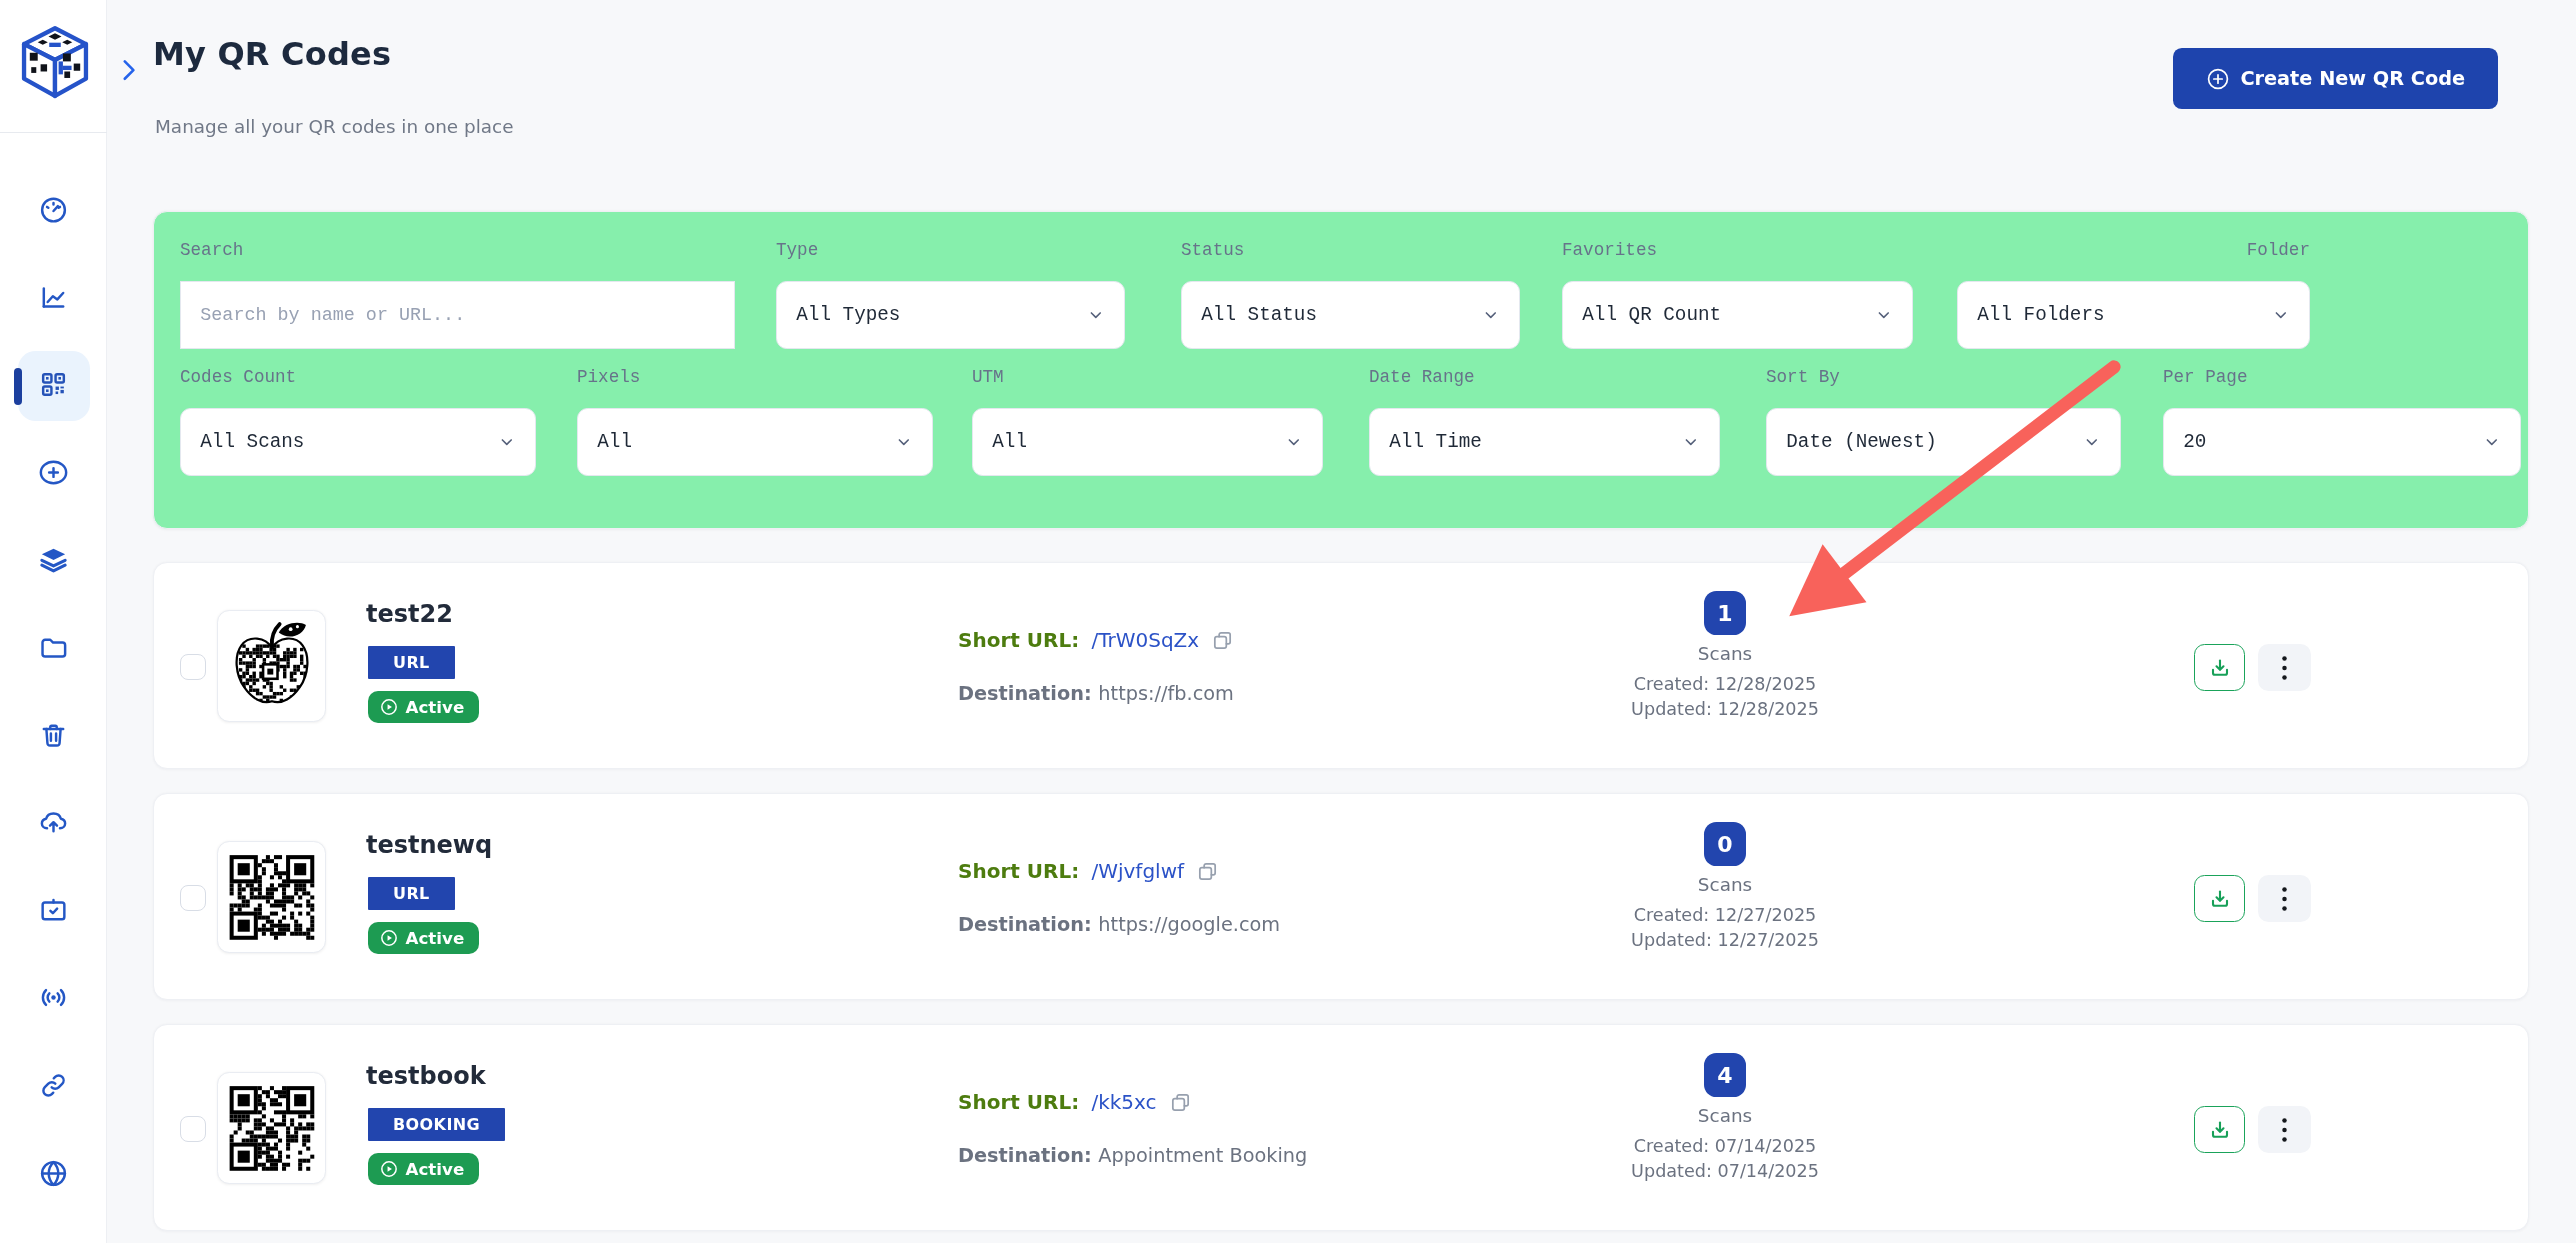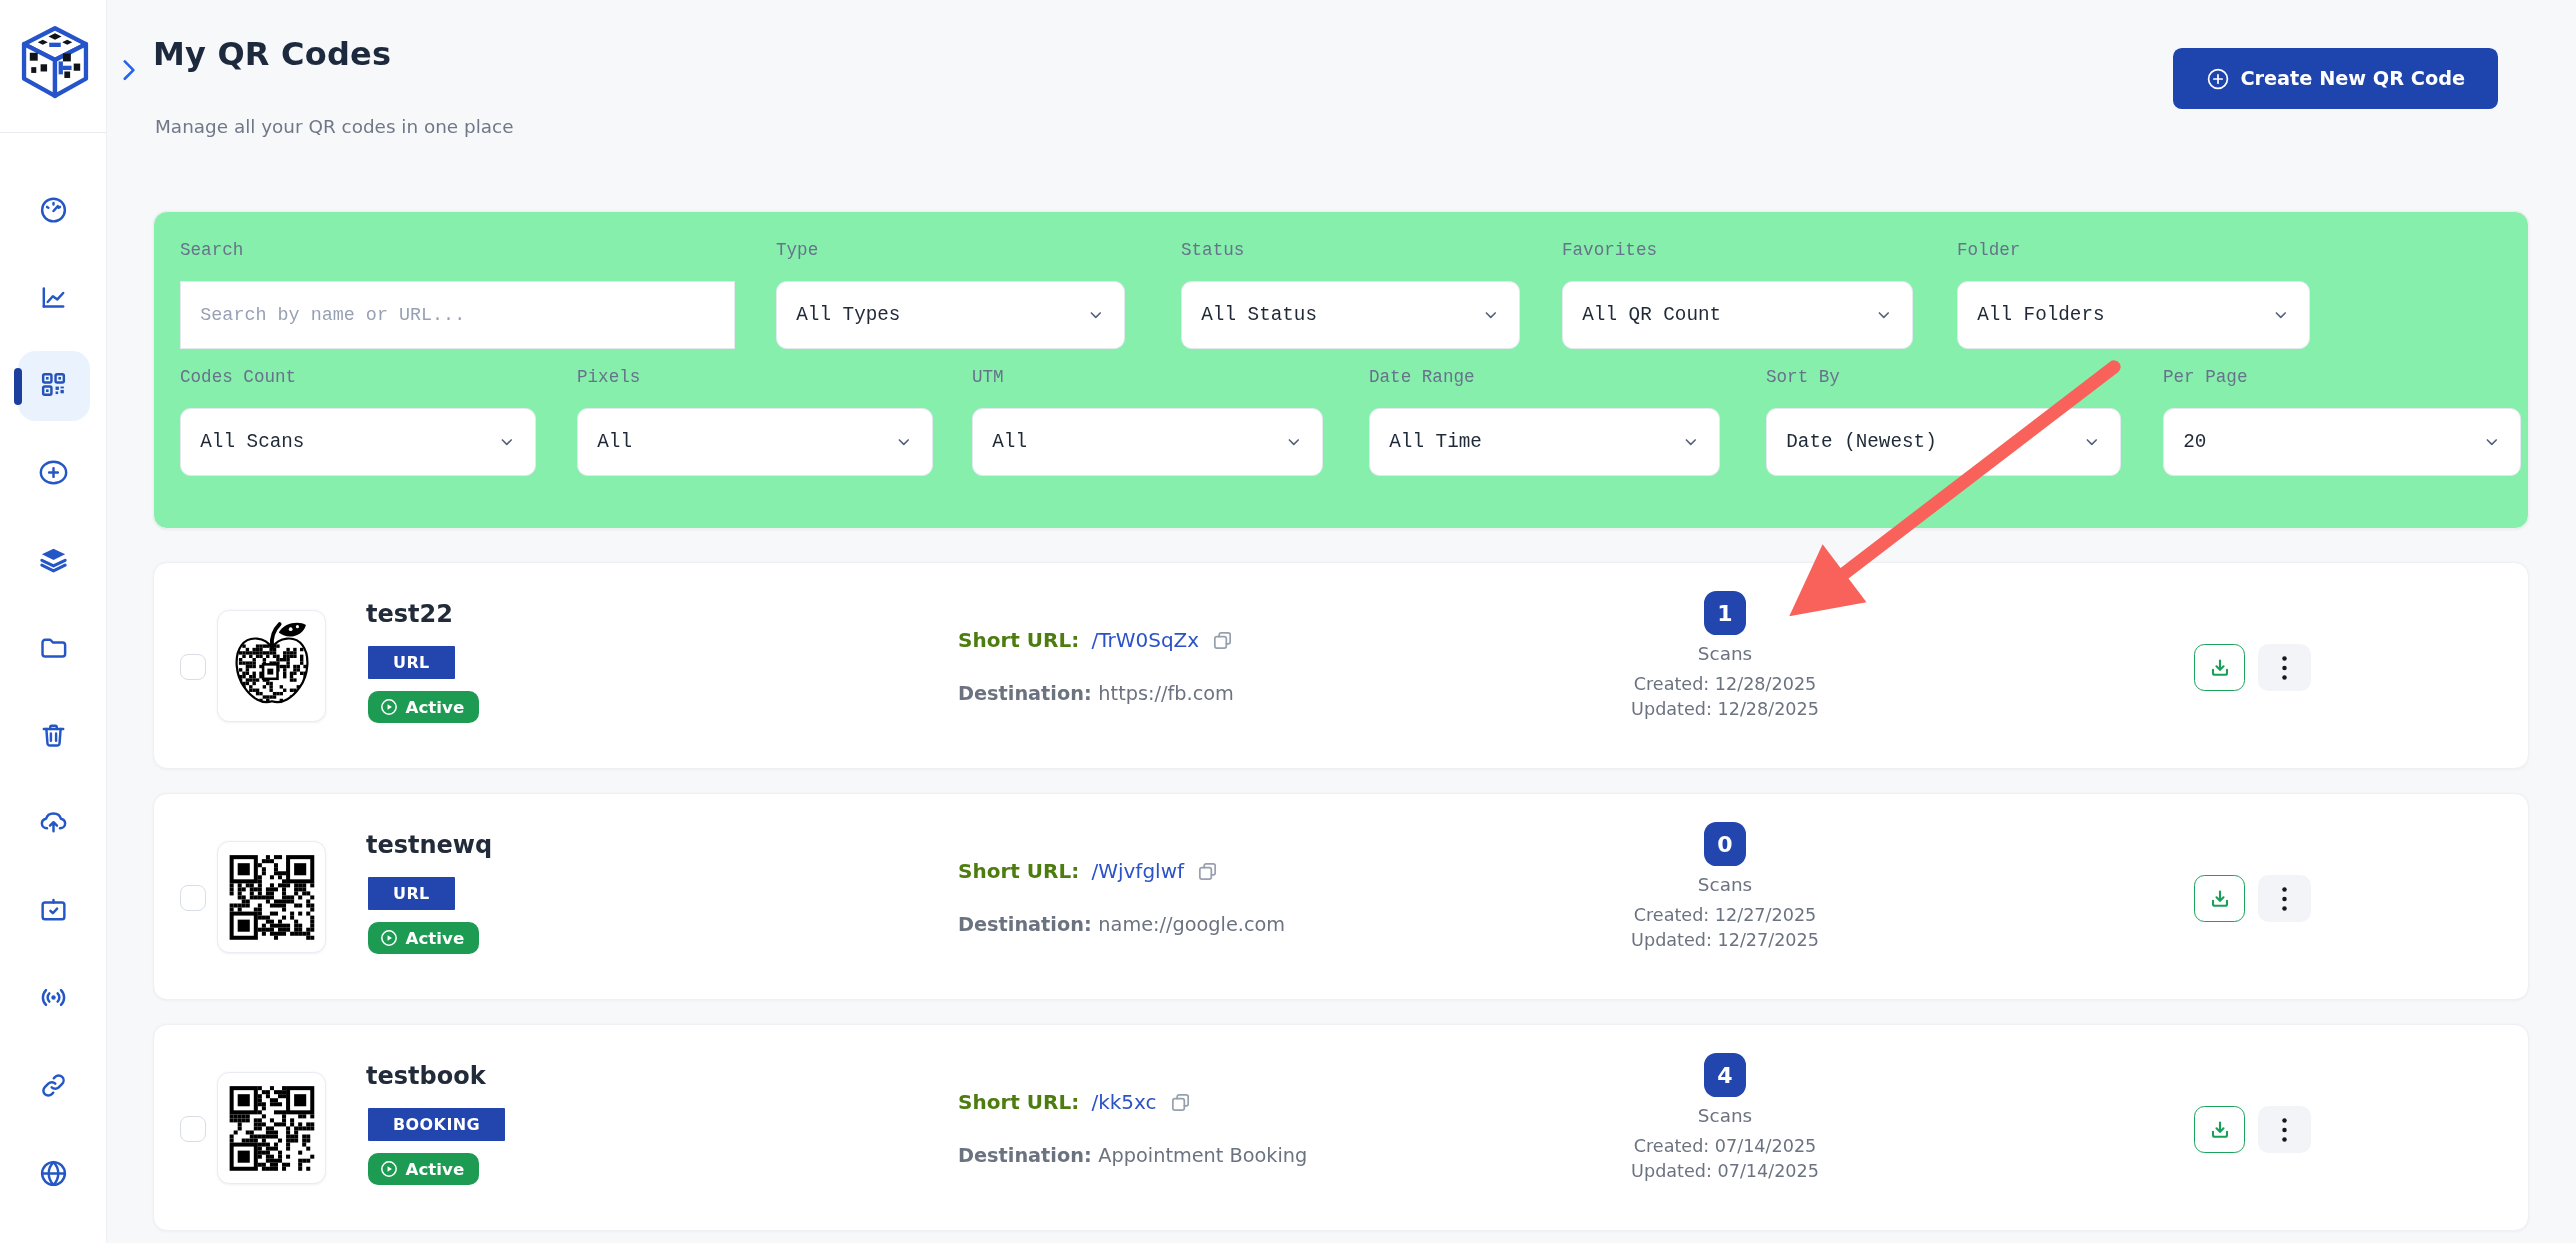--- a/index.html
+++ b/index.html
@@ -267,21 +267,21 @@
     <div class="fbox" role="button">
       <span class="fvalue">All QR Count</span>
       <span class="caret">
         <svg viewBox="0 0 24 24" fill="none" stroke="currentColor" stroke-width="2.2" stroke-linecap="round" stroke-linejoin="round">
             <path d="M6 9.5l6 6 6-6"></path>
           </svg>
       </span>
     </div>
   </div>
 
-  <div class="ffield" style="left: 1803px; top: 28px; width: 353px;">
+  <div class="ffield" style="left: 1803px; top: 28px; width: 353px; text-align: right;">
     <label class="flabel">Folder</label>
     <div class="fbox" role="button">
       <span class="fvalue">All Folders</span>
       <span class="caret">
         <svg viewBox="0 0 24 24" fill="none" stroke="currentColor" stroke-width="2.2" stroke-linecap="round" stroke-linejoin="round">
             <path d="M6 9.5l6 6 6-6"></path>
           </svg>
       </span>
     </div>
   </div>
@@ -807,21 +807,21 @@
       <a class="su-link">/Wjvfglwf</a>
       <button class="copy-btn">
         <svg viewBox="0 0 24 24" fill="none" stroke="currentColor" stroke-width="1.8" stroke-linecap="round" stroke-linejoin="round">
           <rect x="4" y="8" width="12" height="12" rx="2.2"></rect>
           <path d="M8.5 8V6a2 2 0 012-2h7.5a2 2 0 012 2v7.5a2 2 0 01-2 2h-2"></path>
         </svg>
       </button>
     </div>
     <div class="line-dest">
       <span class="dest-label">Destination: </span>
-      <span class="dest-value">name://google.com</span>
+      <span class="dest-value">https://google.com</span>
     </div>
     <div class="scans-col">
       <div class="scans-badge">0</div>
       <div class="scans-label">Scans</div>
       <div class="scans-created">Created: 12/27/2025</div>
       <div class="scans-updated">Updated: 12/27/2025</div>
     </div>
     <button class="dl-btn">
       <svg viewBox="0 0 24 24" fill="none" stroke="currentColor" stroke-width="2.1" stroke-linecap="round" stroke-linejoin="round">
         <path d="M12 4.5v9"></path>

